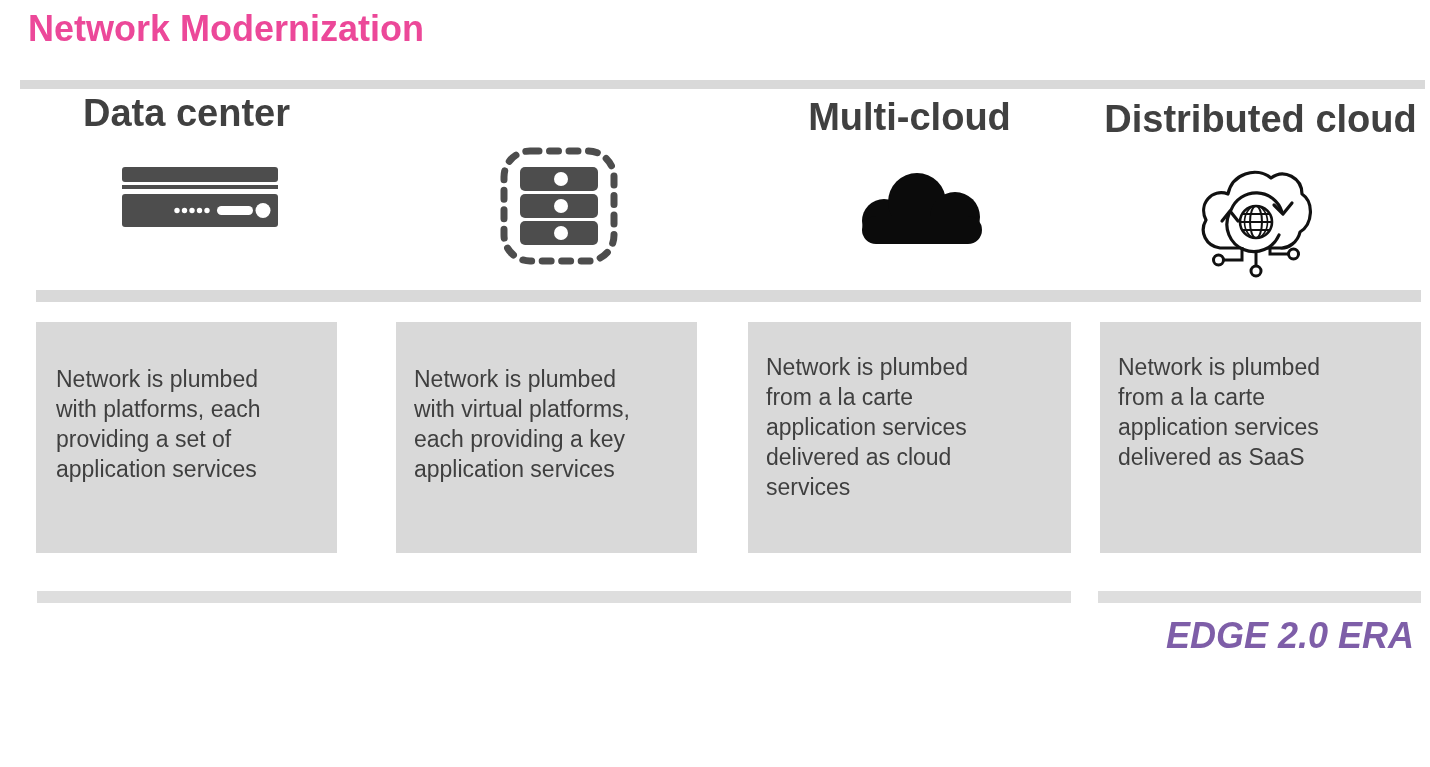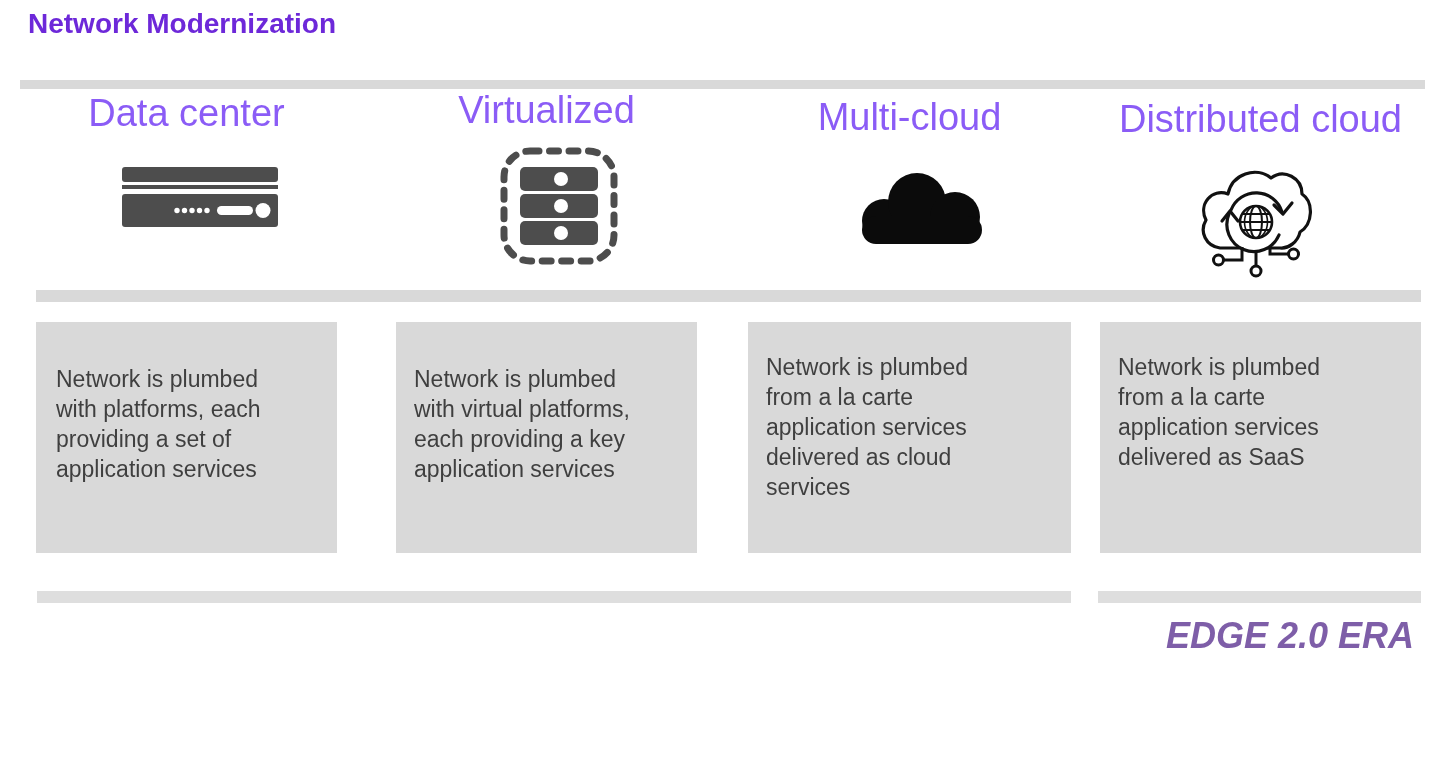--- a/index.html
+++ b/index.html
@@ -5,33 +5,33 @@
   html,body{margin:0;padding:0;background:#fff;}
   .stage{
     position:relative;
     width:1430px;height:767px;
     background:#ffffff;
     font-family:"Liberation Sans", sans-serif;
     overflow:hidden;
   }
   .slide-title{
     position:absolute;left:28px;top:8px;
-    font-size:28px;font-weight:bold;color:#6d28d9;
+    font-size:36px;font-weight:bold;color:#ec4899;
     letter-spacing:0px;white-space:nowrap;margin:0;
   }
   .rule{position:absolute;background:#d9d9d9;}
   .rule-top{left:20px;top:80px;width:1405px;height:9px;}
   .rule-mid{left:36px;top:290px;width:1385px;height:12px;}
   .era-bar{position:absolute;top:591px;height:12px;background:#dedede;}
   .era-bar-1{left:37px;width:1034px;}
   .era-bar-2{left:1098px;width:323px;}
 
   .hdr{
     position:absolute;text-align:center;
-    font-size:38px;color:#8b5cf6;white-space:nowrap;line-height:46px;
+    font-size:38px;color:#404040;white-space:nowrap;line-height:46px;font-weight:bold;
   }
   .hdr.c1{left:36px;width:301px;top:90px;}
   .hdr.c2{left:396px;width:301px;top:87px;}
   .hdr.c3{left:748px;width:323px;top:94px;}
   .hdr.c4{left:1100px;width:321px;top:96px;}
 
   .icon{position:absolute;line-height:0;}
   .icon-datacenter{left:122px;top:167px;}
   .icon-virtualized{left:499px;top:146px;}
   .icon-multicloud{left:854px;top:166px;}
@@ -59,21 +59,20 @@
 </style>
 </head>
 <body>
 
 <div class="stage">
 
   <h1 class="slide-title">Network Modernization</h1>
   <div class="rule rule-top"></div>
 
   <div class="hdr c1">Data center</div>
-  <div class="hdr c2">Virtualized</div>
   <div class="hdr c3">Multi-cloud</div>
   <div class="hdr c4">Distributed cloud</div>
 
   <div class="icon icon-datacenter">
     <svg width="156" height="64" viewBox="0 0 156 64" xmlns="http://www.w3.org/2000/svg">
       <g fill="#4d4d4d">
         <rect x="0" y="0" width="156" height="15" rx="3"></rect>
         <rect x="0" y="18" width="156" height="4"></rect>
         <rect x="0" y="27" width="156" height="33" rx="3"></rect>
       </g>

